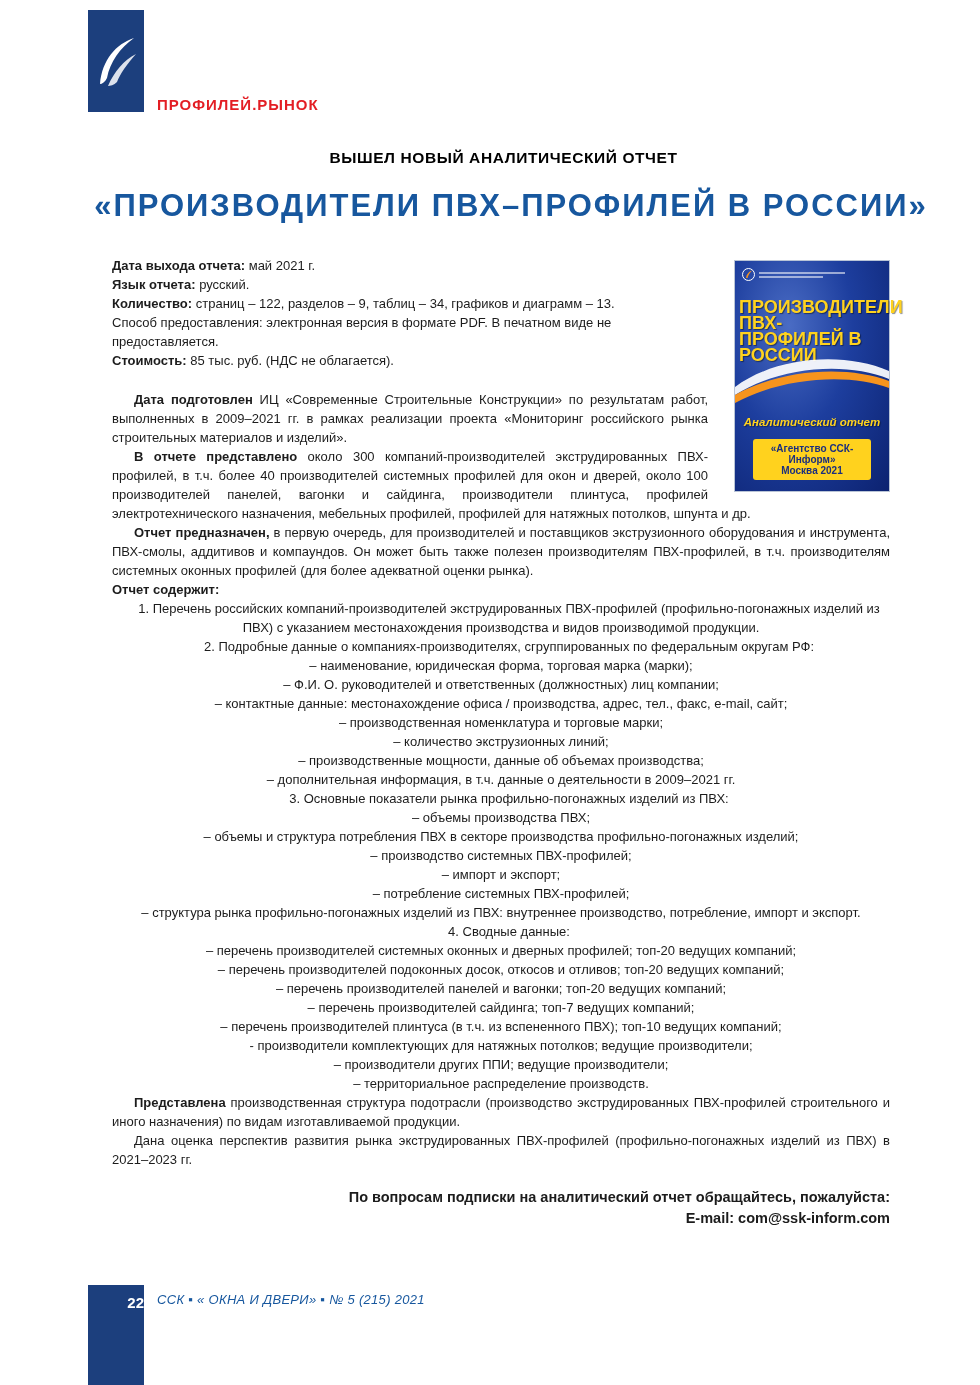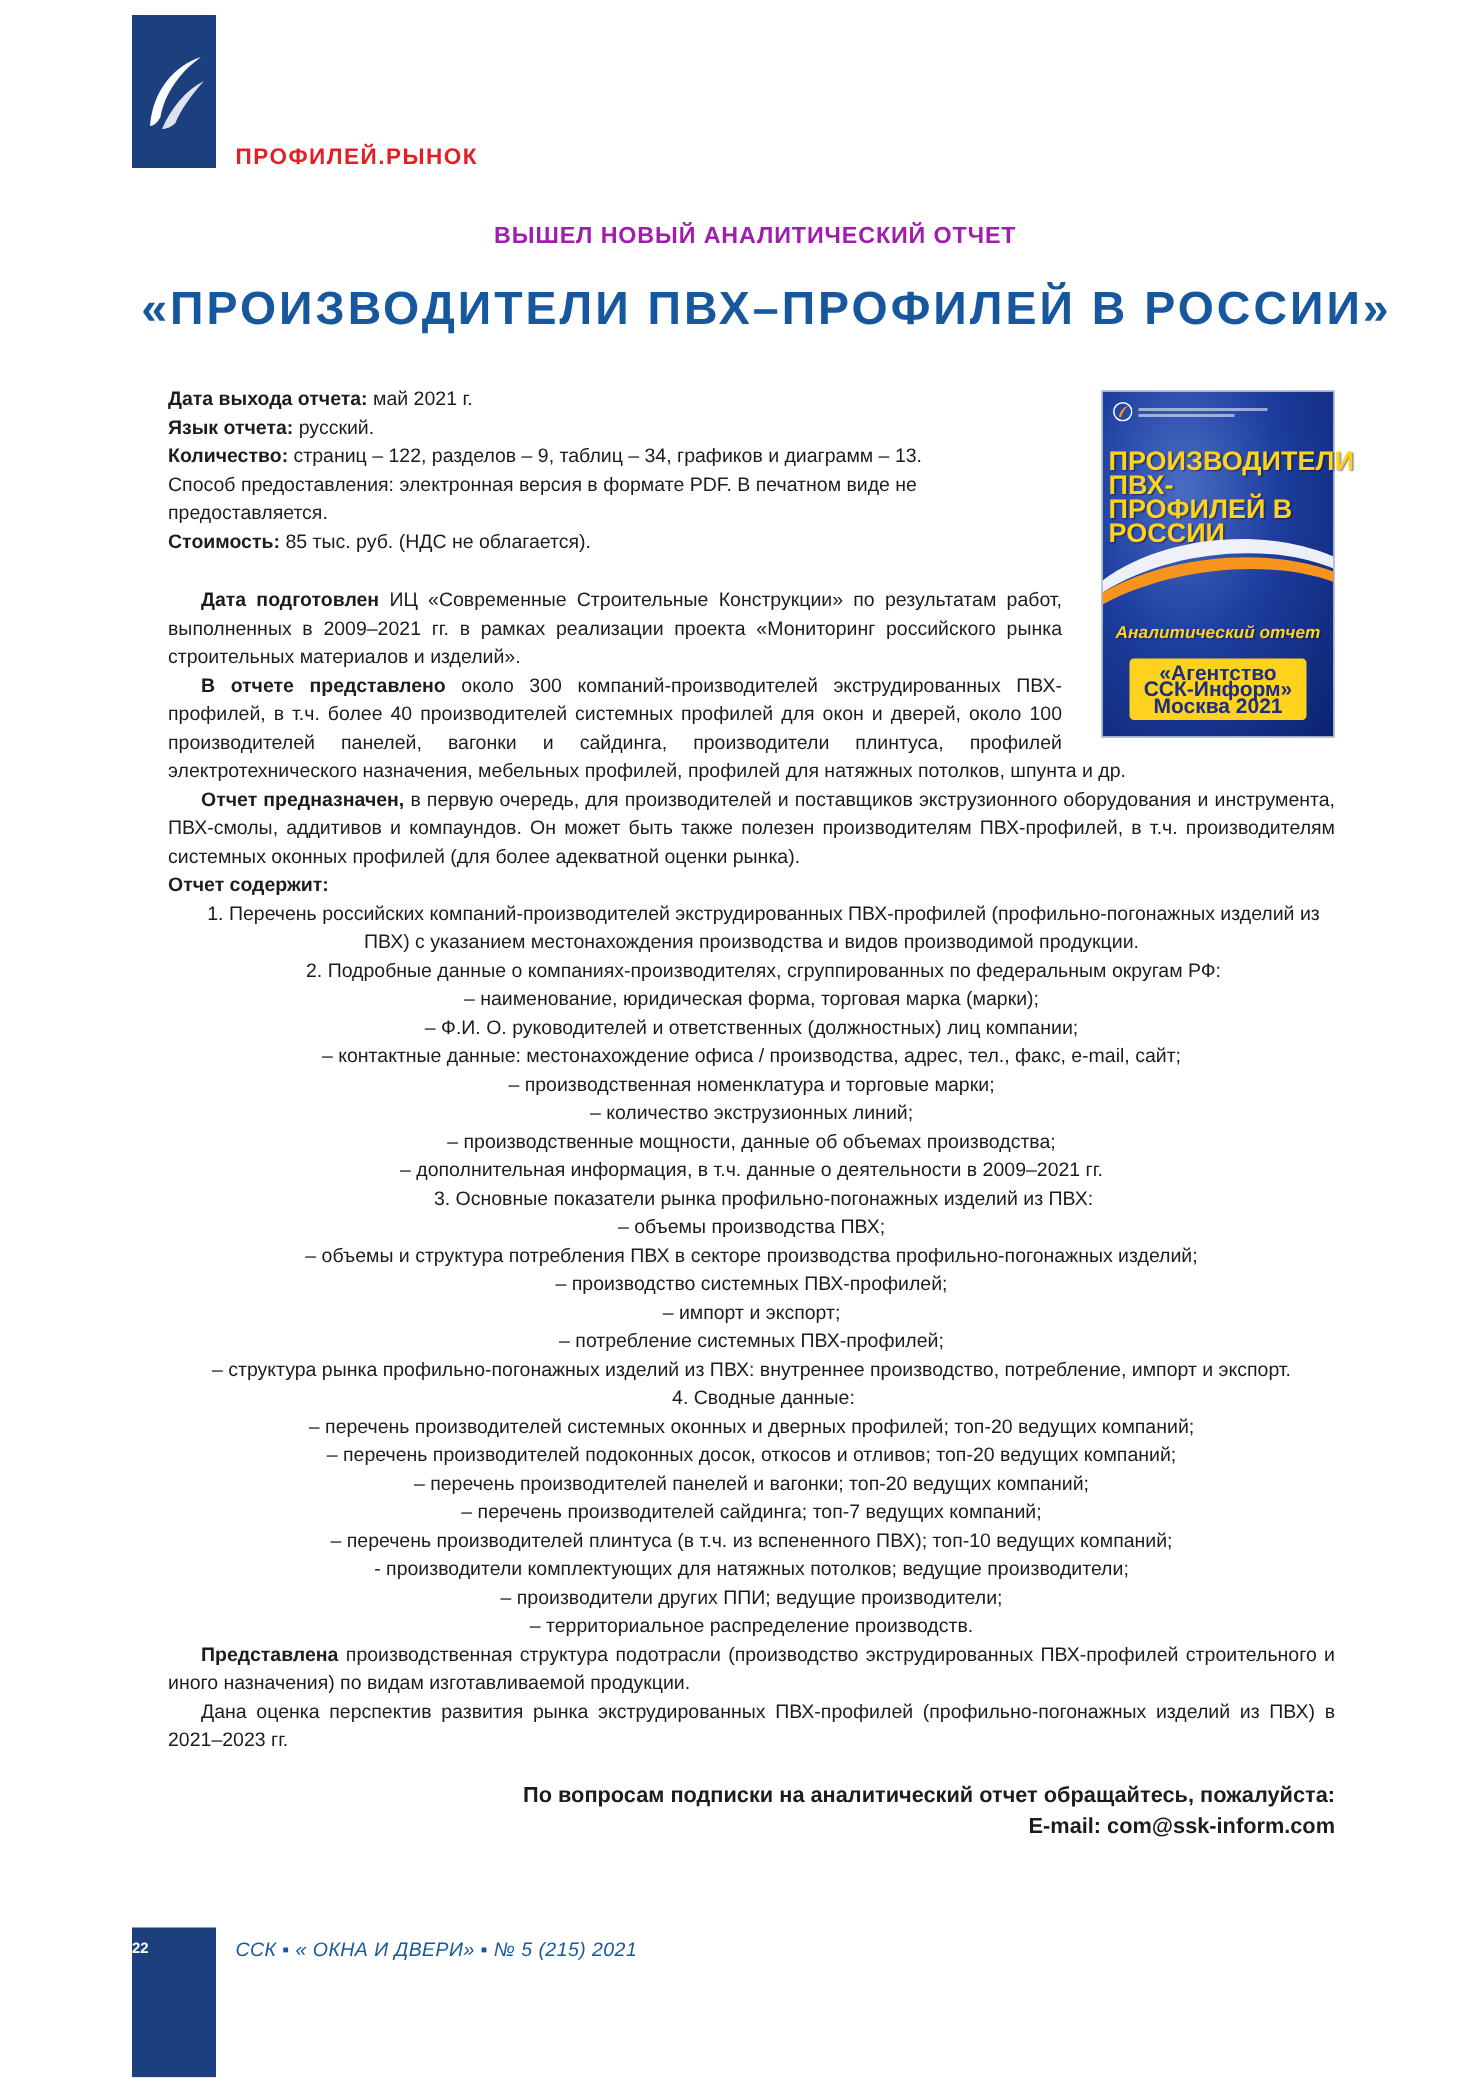--- a/index.html
+++ b/index.html
@@ -6,21 +6,21 @@
   .page{
     position:relative;width:980px;height:1385px;background:#ffffff;
     font-family:"Liberation Sans",sans-serif;color:#1c1c1c;overflow:hidden;
   }
   
   .logo-box{position:absolute;left:88px;top:10px;width:56px;height:102px;background:#1c3f7d;}
   .logo-box svg{position:absolute;left:4px;top:22px;}
   
   .section-label{position:absolute;left:157px;top:96px;color:#e31e24;font-weight:bold;
     font-size:15px;letter-spacing:1px;}
-  .announcement{position:absolute;left:0;right:10px;top:149px;text-align:center;color:#a21caf;
+  .announcement{position:absolute;left:0;right:10px;top:149px;text-align:center;color:#000000;
     font-weight:bold;font-size:15.5px;letter-spacing:.6px;padding-left:37px;}
   .main-title{position:absolute;left:0;right:0;top:188px;margin:0;text-align:center;
     color:#17579e;font-weight:bold;font-size:31px;letter-spacing:2px;padding-left:42px;}
   
   .content{position:absolute;left:112px;top:256px;width:778px;font-size:13px;line-height:19px;}
   .content p{margin:0;}
   .meta b{font-weight:bold;}
   .price{margin-top:10px;}
   .para{text-indent:22px;text-align:justify;}
   .para.first{margin-top:20px;}
@@ -36,25 +36,25 @@
   .cover-mini-lines{display:flex;flex-direction:column;gap:2px;flex:1;}
   .cover-mini-lines i{display:block;height:2px;background:rgba(255,255,255,.55);}
   .cover-mini-lines i:nth-child(1){width:70%;}
   .cover-mini-lines i:nth-child(2){width:52%;}
   .cover-title{position:absolute;top:38px;left:4px;right:4px;text-align:left;color:#ffd21e;
     font-weight:bold;font-size:18px;line-height:16px;text-shadow:1px 1px 1px rgba(0,0,0,.45);}
   .cover-swoosh{position:absolute;top:82px;left:0;}
   .cover-subtitle{position:absolute;top:152px;left:0;right:0;text-align:center;color:#ffd21e;
     font-weight:bold;font-style:italic;font-size:11.5px;text-shadow:1px 1px 1px rgba(0,0,0,.4);}
   .cover-pubbox{position:absolute;left:18px;right:18px;bottom:11px;background:#ffd21e;
-    border-radius:3px;padding:4px 2px;text-align:center;color:#1b2f7e;font-size:14px;
+    border-radius:3px;padding:4px 2px;text-align:center;color:#1b2f7e;font-size:10px;
     font-weight:bold;line-height:11px;}
   
   .footer-box{position:absolute;left:88px;top:1285px;width:56px;height:100px;background:#1c3f7d;
-    color:#ffffff;text-align:left;font-weight:bold;font-size:10px;box-sizing:border-box;padding-top:9px;}
+    color:#ffffff;text-align:right;font-weight:bold;font-size:15px;box-sizing:border-box;padding-top:9px;}
   .footer-text{position:absolute;left:157px;top:1292px;color:#17579e;font-size:13px;
     font-style:italic;letter-spacing:.3px;background:#fff;}
 </style>
 </head>
 <body>
 
 <div class="page">
 
   <div class="logo-box">
     <svg width="48" height="58" viewBox="0 0 48 58">

